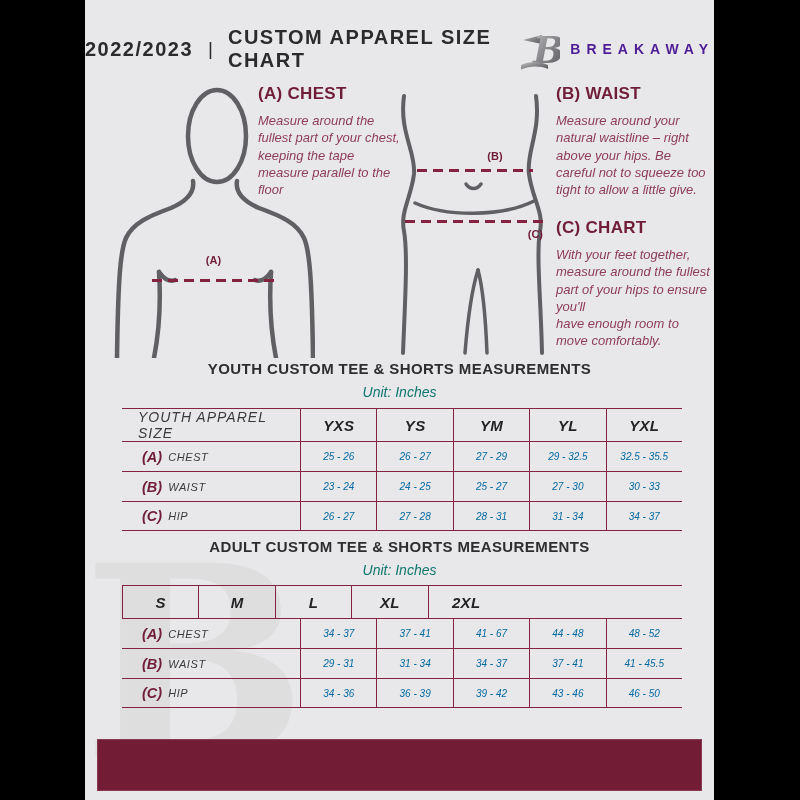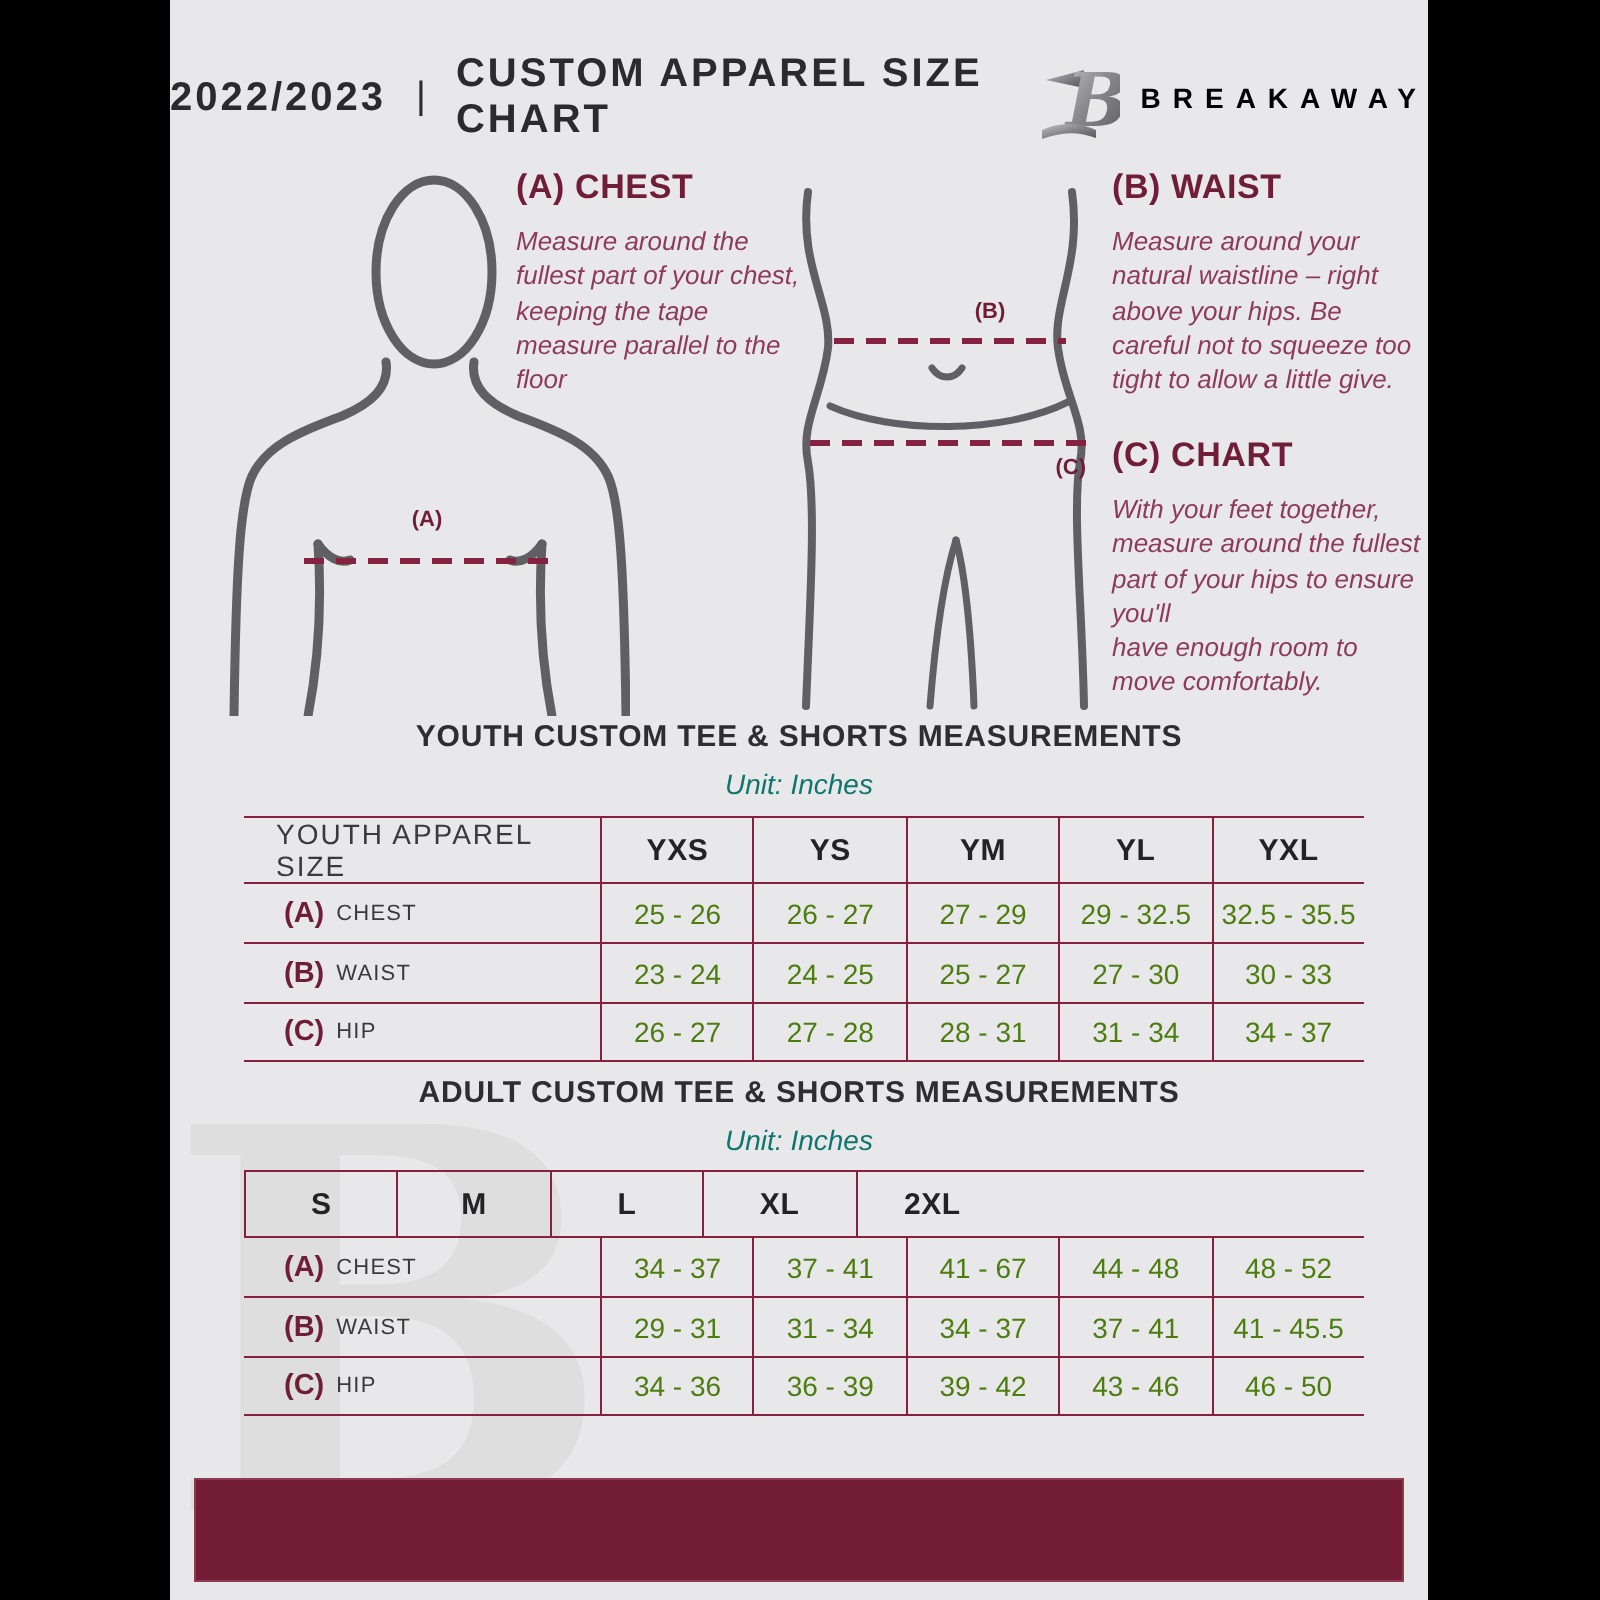--- a/index.html
+++ b/index.html
@@ -19,21 +19,21 @@
   .header {
     position:absolute; top:26px; left:0; width:100%;
     display:flex; justify-content:center; align-items:center; gap:12px;
     z-index:2;
   }
   .hdr-year,.hdr-title {
     font-size:20px; font-weight:700; letter-spacing:1.5px; color:#2b2b2d;
   }
   .hdr-sep { font-size:19px; font-weight:400; color:#2b2b2d; padding:0 3px; }
   .logo-wrap { display:flex; align-items:center; gap:10px; margin-left:14px; }
-  .brand { font-size:14px; font-weight:700; letter-spacing:6px; color:#000000; }
+  .brand { font-size:14px; font-weight:700; letter-spacing:6px; color:#4c1d95; }
 
   
   .fig { position:absolute; z-index:1; }
   .fig-left { left:28px; top:80px; }
   .fig-center { left:311px; top:90px; }
   .dash {
     position:absolute; height:3px; z-index:2;
     background:repeating-linear-gradient(90deg,#84223f 0 10px,transparent 10px 16px);
   }
   .dash-chest { left:67px;  top:279px; width:123px; }
@@ -70,28 +70,28 @@
   .adult-title { top:538px; }  .adult-unit { top:562px; }
 
   
   .sizes-table { position:absolute; left:37px; width:560px; z-index:2; }
   .youth-table { top:408px; }
   .adult-table { top:585px; }
   .trow { display:flex; border-top:1.5px solid #84223f; }
   .trow:last-child { border-bottom:1.5px solid #84223f; }
   .trow.thead { height:33px; }
   .trow.tdata { height:30px; }
-  .tcell { display:flex; align-items:center; justify-content:center; }
+  .tcell { display:flex; align-items:center; justify-content:center;font-style:italic; }
   .tcell.first {
     width:31.8%; justify-content:flex-start; padding-left:16px;
   }
   .tcell.col { width:13.64%; border-left:1.5px solid #84223f; }
   .thead .first { font-size:14px; letter-spacing:1px; color:#3a3a3c; }
   .thead .col  { font-weight:700; font-size:15px; color:#232325; letter-spacing:.3px; }
-  .tdata .col  { font-size:14px; color:#4d7c0f; }
+  .tdata .col  { font-size:10px; color:#0369a1; }
   .pfx { color:#701d37; font-weight:700; font-size:14.5px; margin-right:6px; }
   .mlabel { font-size:11px; color:#3a3a3c; letter-spacing:.6px; }
   .tdata .first { padding-left:20px; }
 
   
   .watermark {
     position:absolute; left:-2px; top:530px; z-index:0;
     font-family:"DejaVu Serif", serif; font-weight:700;
     font-size:265px; line-height:1; color:#dededf;
   }

